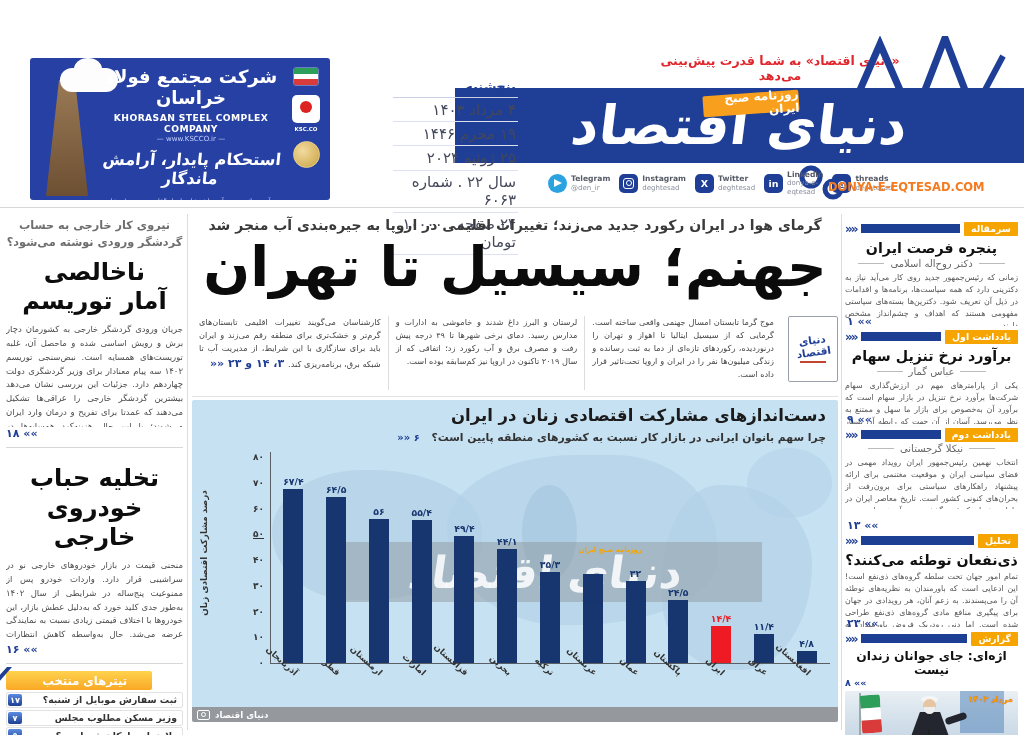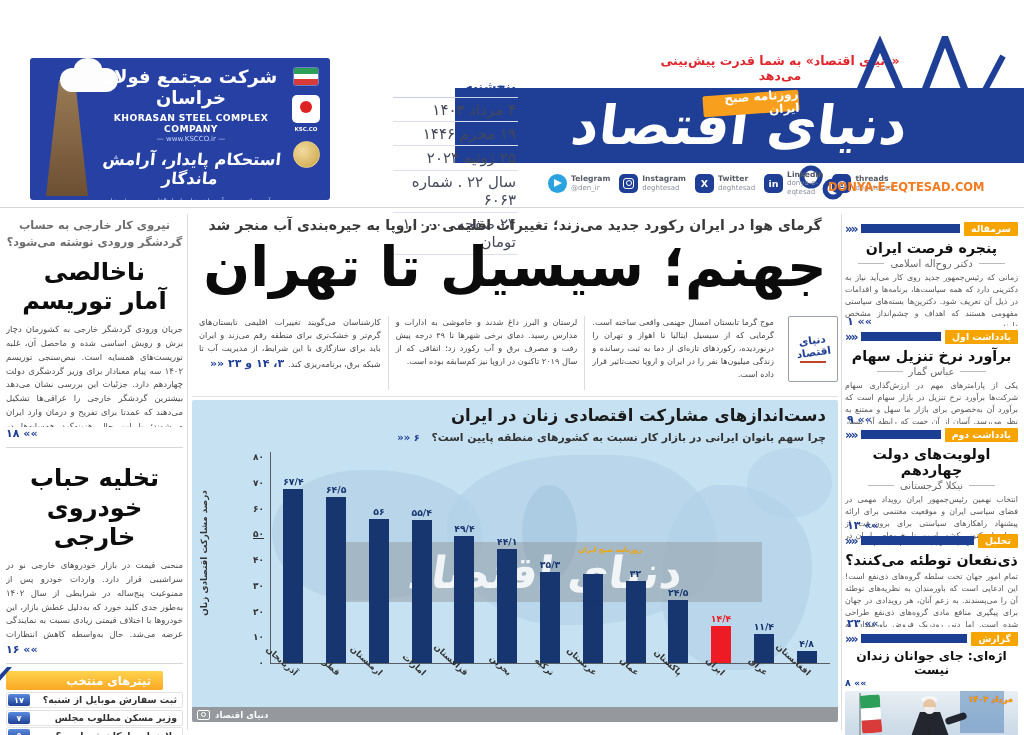--- a/index.html
+++ b/index.html
@@ -55,29 +55,29 @@
   
   .leftcol{left:6px;top:214px;width:177px}
   .a-kicker{color:#6e6e6e;font-weight:700;font-size:11.3px;text-align:center;line-height:1.5;white-space:pre-line;margin-top:4px}
   .a-title{font-size:24px;font-weight:900;color:#0d0d0d;text-align:center;line-height:1.22;white-space:pre-line;margin-top:6px}
   .a-body{margin-top:7px;font-size:8.5px;color:#4c4c4c;text-align:justify;line-height:1.62;overflow:hidden}
   .pageref{color:#1f3e96;font-weight:900;font-size:11px;direction:ltr;text-align:left}
   .chev{letter-spacing:-1px}
   .lc-hr{height:1px;background:#d7d7d7;margin:7px 0}
   .hl-header{height:19px;background:linear-gradient(180deg,#ffd34d,#f9a825);border-radius:2px;display:flex;
              align-items:center;color:#fff;font-weight:900;font-size:11.5px;position:relative;
-             padding-right:12px;margin-right:20px}
+             padding-right:25px;margin-right:31px}
   .hl-chevdown{position:absolute;left:-22px;top:-4px;width:0;height:0;border-left:14px solid transparent;
                border-right:14px solid transparent;border-top:16px solid #1f3e96}
   .hl-chevdown::after{content:"";position:absolute;left:-9px;top:-16px;width:0;height:0;
                border-left:9px solid transparent;border-right:9px solid transparent;border-top:10px solid #fff}
   .hl-row{position:relative;height:14.2px;border:1px solid #e2e2e2;border-radius:2px;margin-top:1.6px;
           display:flex;align-items:center;justify-content:flex-start;padding-right:5px;padding-left:20px}
   .hl-text{font-size:9.3px;font-weight:800;color:#333;white-space:nowrap;overflow:hidden}
-  .hl-badge{position:absolute;left:1px;top:1px;bottom:1px;width:22px;background:linear-gradient(180deg,#5b8ce0,#1d3f94);
+  .hl-badge{position:absolute;left:1px;top:1px;bottom:1px;width:14px;background:linear-gradient(180deg,#5b8ce0,#1d3f94);
             border-radius:2px;color:#fff;font-size:8.2px;font-weight:900;display:flex;align-items:center;justify-content:center}
   
   .kicker{left:192px;top:217px;width:646px;text-align:center;font-size:14px;font-weight:800;color:#3a3a3a}
   .headline{left:192px;top:234px;width:646px;text-align:center;font-size:55px;font-weight:900;color:#0b0b0b;line-height:1.2;white-space:nowrap}
   .lead-row{left:192px;top:316px;width:646px;height:76px;display:flex;direction:rtl}
   .stamp{width:48px;height:64px;border:1px solid #9aa0ab;border-radius:2px;margin-left:7px;flex:0 0 auto;
          display:flex;flex-direction:column;align-items:center;justify-content:center;gap:3px}
   .stamp-t{color:#1f3e96;font-weight:900;font-size:10.5px;text-align:center;transform:rotate(-8deg);line-height:1.1}
   .stamp-line{width:26px;height:2px;background:#c2462f}
   .lead-col{flex:1;padding:0 7px;font-size:8.2px;color:#474747;text-align:justify;line-height:1.58;height:74px;overflow:hidden}
@@ -382,21 +382,20 @@
         <div class="sec-author">عباس گمار</div>
         <div class="sec-body" style="height: 44px;">یکی از پارامترهای مهم در ارزش‌گذاری سهام شرکت‌ها برآورد نرخ تنزیل در بازار سهام است که برآورد آن به‌خصوص برای بازار ما سهل و ممتنع به نظر می‌رسد. آسان از آن جهت که رابطه آن بسیار ساده است؛ دشوار از این نظر که برآورد متغیرهای آن سخت است.</div>
         <div class="pageref sec-page">۹ <span class="chev">««</span></div>
       </div>
       <div class="sec" style="top: 214px; height: 104px;">
         <div class="sec-head">
           <span class="sec-tag">یادداشت دوم</span>
           <span class="sec-bar"></span>
           <span class="sec-chev">««</span>
         </div>
-        <div class="sec-title">اولویت‌های دولت چهاردهم</div>
         <div class="sec-author">نیکلا گرجستانی</div>
         <div class="sec-body" style="height: 52px;">انتخاب نهمین رئیس‌جمهور ایران رویداد مهمی در فضای سیاسی ایران و موقعیت مغتنمی برای ارائه پیشنهاد راهکارهای سیاستی برای برون‌رفت از بحران‌های کنونی کشور است. تاریخ معاصر ایران در طول بیش از یک قرن گذشته درس‌آموخته‌های مهمی دارد که می‌تواند چراغ راه برای حل مشکلات امروز باشد.</div>
         <div class="pageref sec-page">۱۳ <span class="chev">««</span></div>
       </div>
       <div class="sec" style="top: 320px; height: 96px;">
         <div class="sec-head">
           <span class="sec-tag">تحلیل</span>
           <span class="sec-bar"></span>
           <span class="sec-chev">««</span>
         </div>

